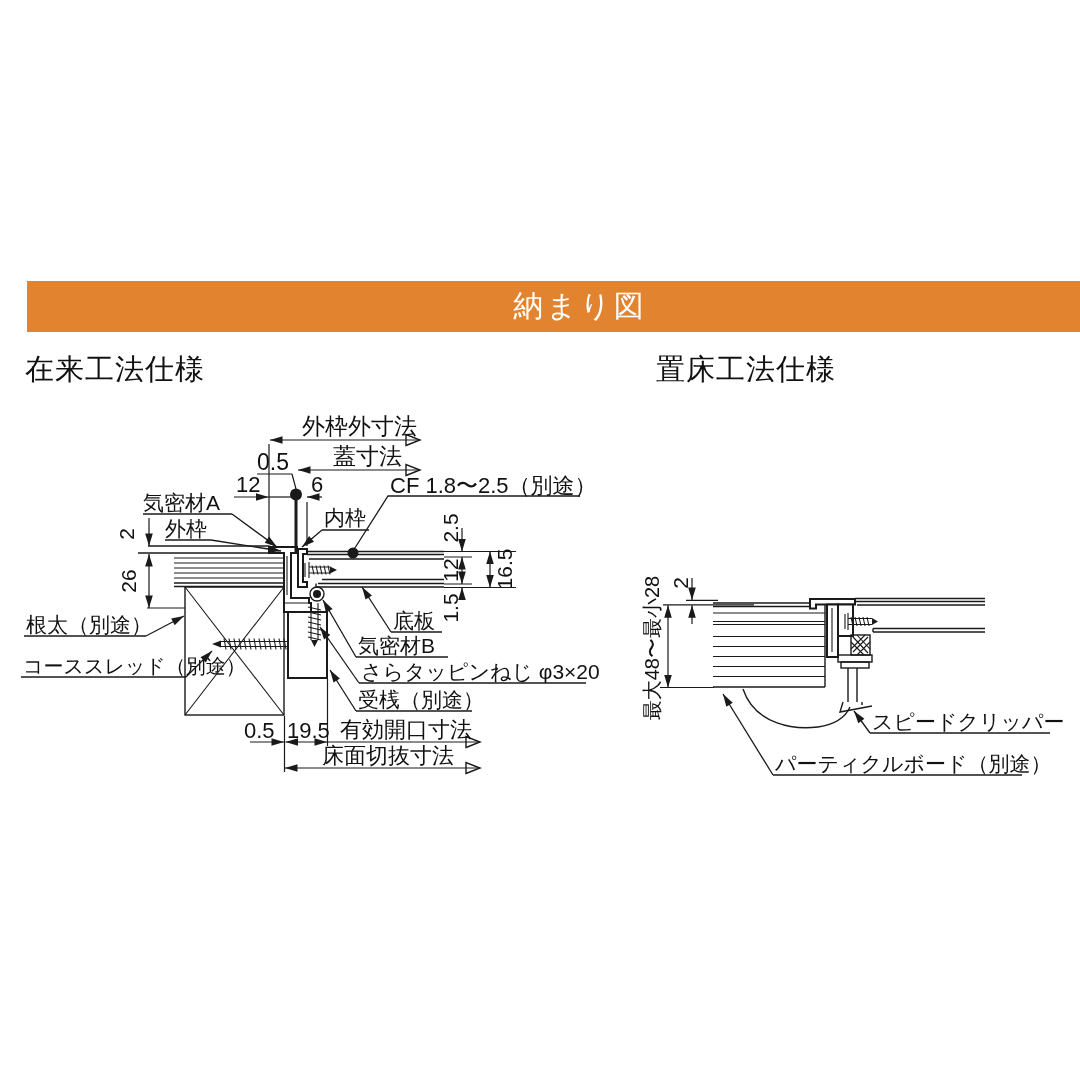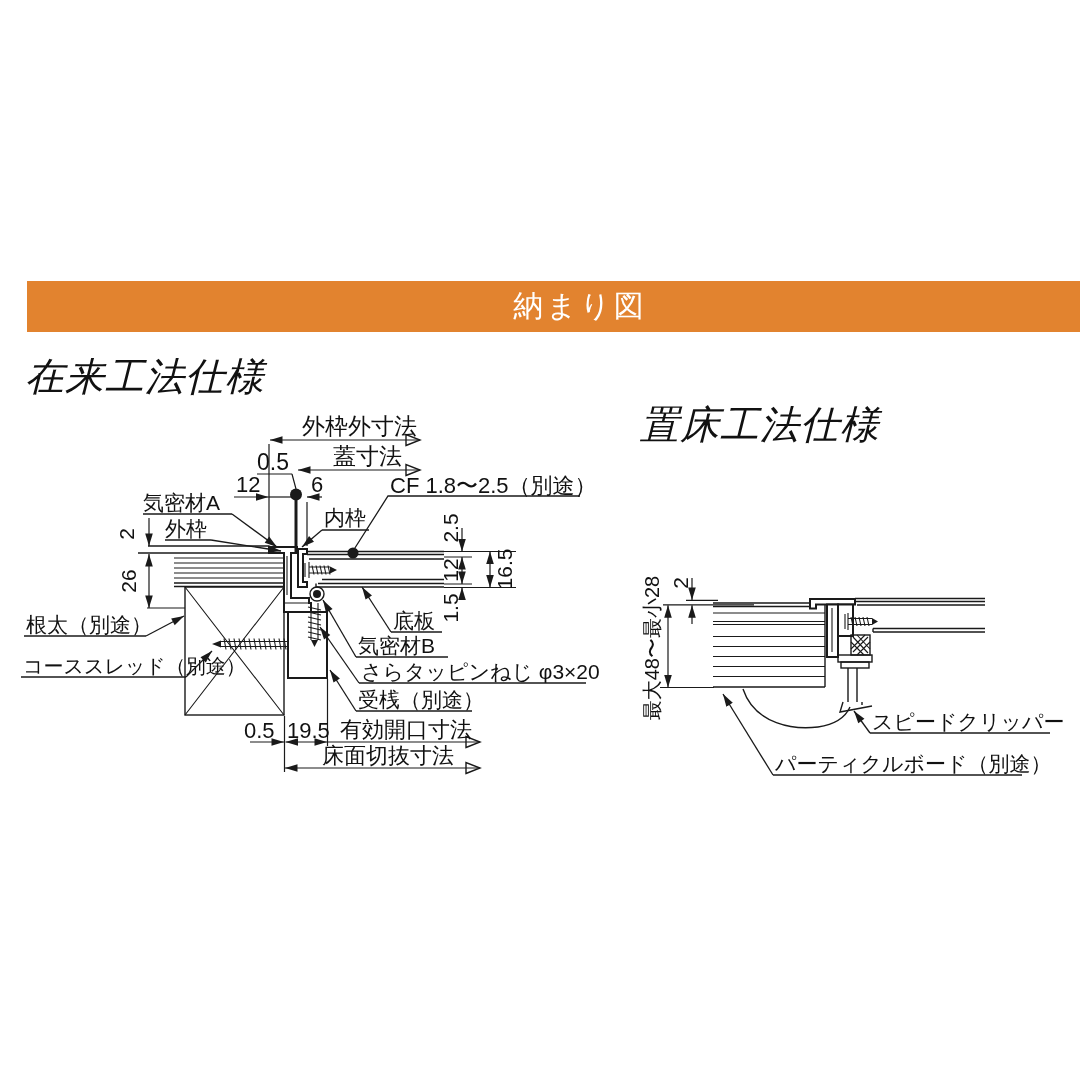--- a/index.html
+++ b/index.html
@@ -1,23 +1,23 @@
 <!DOCTYPE html>
 <html><head>
 <meta charset="utf-8">
 <style>
   html,body{margin:0;padding:0;background:#ffffff;}
   #page{position:relative;width:1080px;height:1080px;background:#ffffff;overflow:hidden;
         font-family:"Liberation Sans","DejaVu Sans",sans-serif;}
   #banner{position:absolute;left:27px;top:281px;width:1026px;height:51px;
           background:#E2832F;display:flex;align-items:center;justify-content:center;padding-left:40px;}
   #banner .bt{color:#ffffff;font-size:30px;letter-spacing:3px;}
-  .sec-title{position:absolute;top:350px;font-size:39px;color:#111;letter-spacing:1px;font-style:italic;}
+  .sec-title{position:absolute;top:350px;font-size:29px;color:#111;letter-spacing:1px;}
   #title-left{left:25px;}
-  #title-right{left:640px;margin-top:48px;}
+  #title-right{left:656px;}
   svg text{font-family:"Liberation Sans","DejaVu Sans",sans-serif;fill:#111;}
   .fs20{font-size:20px}.fs21{font-size:21px}.fs22{font-size:22px}.fs23{font-size:23px}
   .ln{stroke:#1a1a1a;stroke-width:1.4;fill:none}
   .thin{stroke:#1a1a1a;stroke-width:1.1;fill:none}
   .prof{stroke:#1a1a1a;stroke-width:2;fill:#ffffff}
   .dim{stroke:#1a1a1a;stroke-width:1.2;fill:none}
   .ldr{stroke:#1a1a1a;stroke-width:1.3;fill:none}
 </style>
 </head>
 <body>

